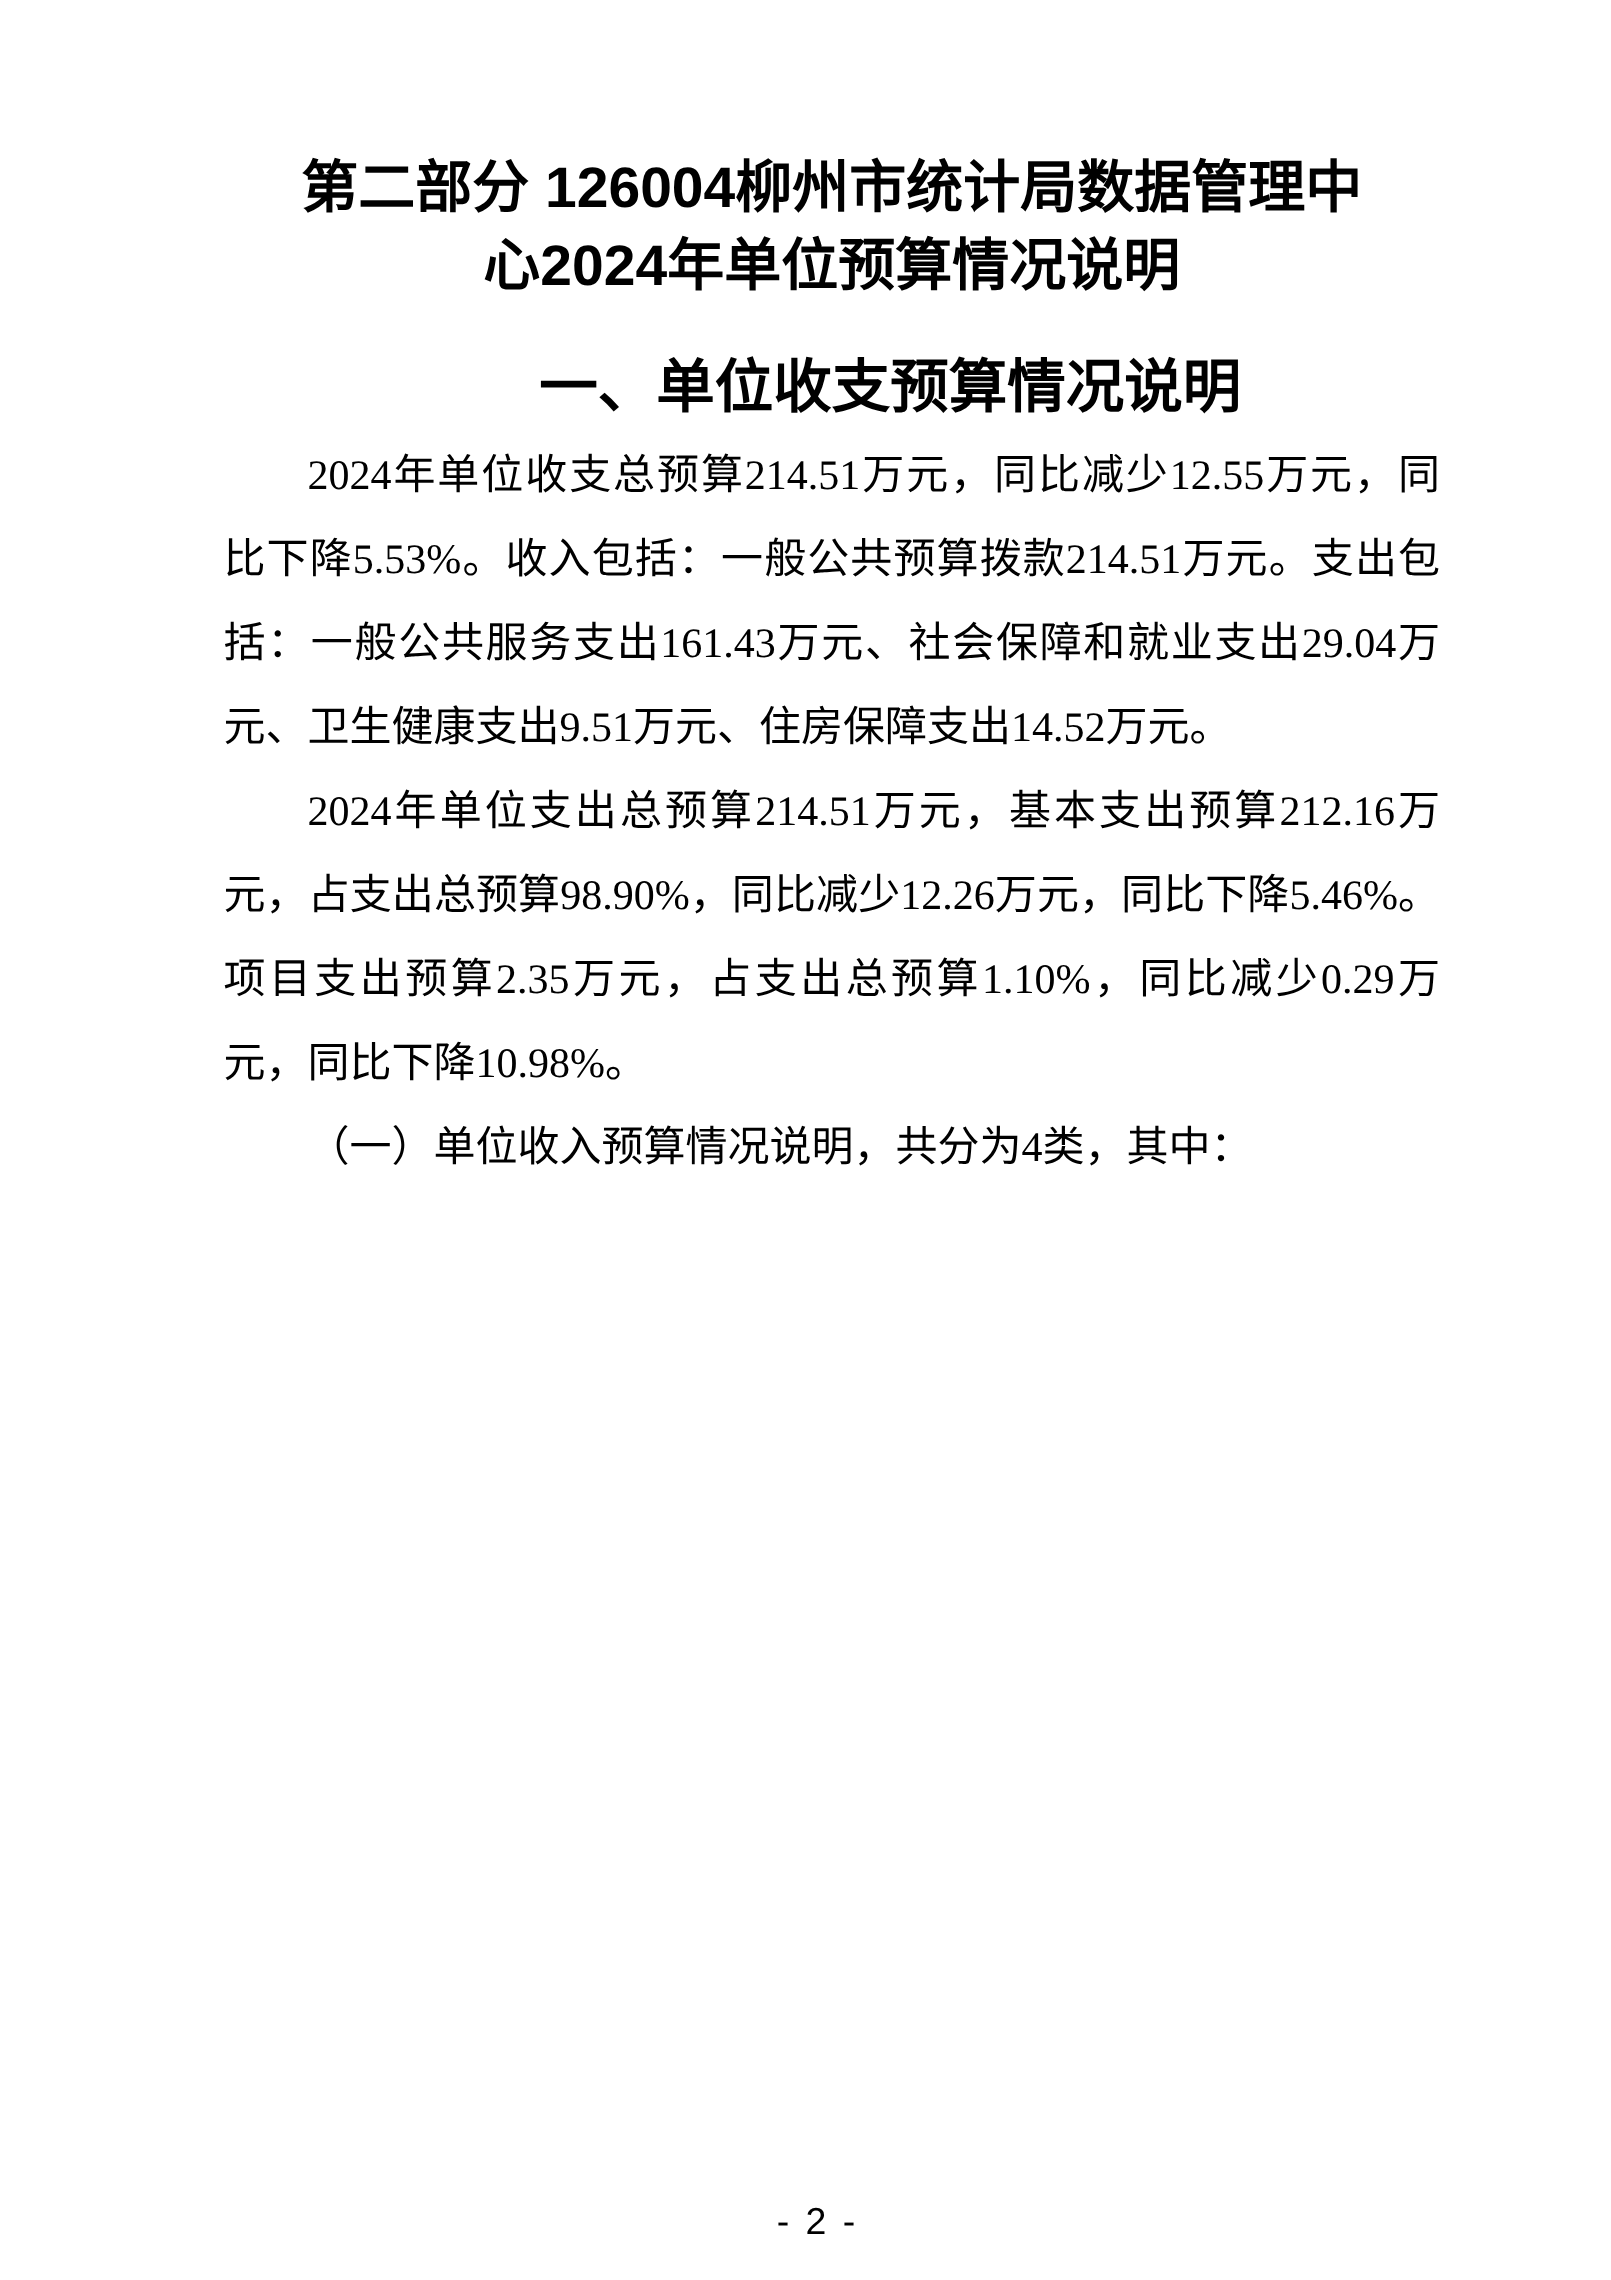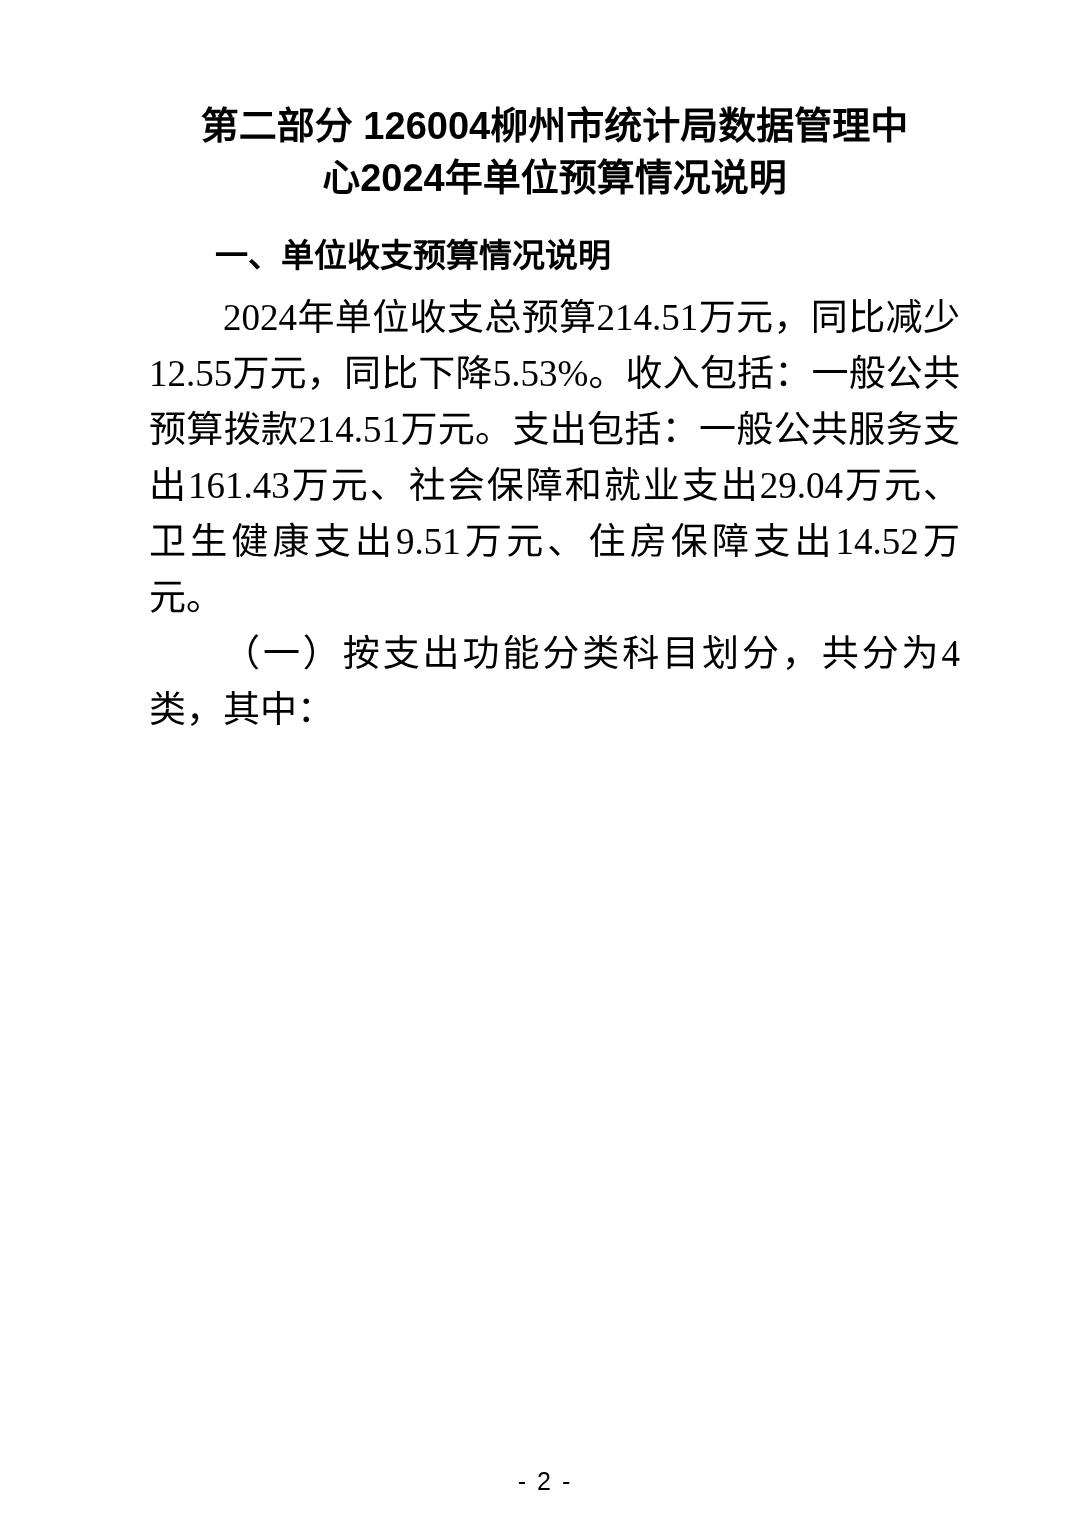--- a/index.html
+++ b/index.html
@@ -25,29 +25,30 @@
     font-family: "Liberation Sans", "DejaVu Sans", sans-serif;
     font-weight: bold;
     font-size: 38px;
     line-height: 52px;
     text-align: center;
     max-width: 732px;
     margin: 0 auto 8px auto;
     letter-spacing: 0px;
   }
   .sec-heading {
-    font-family: Liberation Mono, monospace;
+    font-family: Liberation Sans, sans-serif;
     font-weight: bold;
-    font-size: 33px;
+    font-size: 39px;
     line-height: 38px;
     text-indent: 2em;
     margin: 36px 0 12px 0;
+    text-align: center;
   }
   .para {
-    font-size: 37px;
+    font-size: 28px;
     line-height: 56px;
     text-align: justify;
     text-indent: 2em;
     margin: 0;
   }
   .page-footer {
     position: absolute;
     left: 0;
     bottom: 24px;
     width: 100%;
@@ -65,19 +66,20 @@
 
     <h1 class="doc-title">第二部分 126004柳州市统计局数据管理中心2024年单位预算情况说明</h1>
 
     <section>
       <h2 class="sec-heading">一、单位收支预算情况说明</h2>
       <p class="para">2024年单位收支总预算214.51万元，同比减少12.55万元，同比下降5.53%。收入包括：一般公共预算拨款214.51万元。支出包括：一般公共服务支出161.43万元、社会保障和就业支出29.04万元、卫生健康支出9.51万元、住房保障支出14.52万元。</p>
     </section>
 
 
     <section>
-      <p class="para">（一）按支出功能分类科目划分，共分为4类，其中：</p>
+      <p class="para">2024年单位支出总预算214.51万元，基本支出预算212.16万元，占支出总预算98.90%，同比减少12.26万元，同比下降5.46%。项目支出预算2.35万元，占支出总预算1.10%，同比减少0.29万元，同比下降10.98%。</p>
+      <p class="para">（一）单位收入预算情况说明，共分为4类，其中：</p>
     </section>
 
   </div>
 
   <div class="page-footer">- 2 -</div>
 </div>
 
 </body></html>

